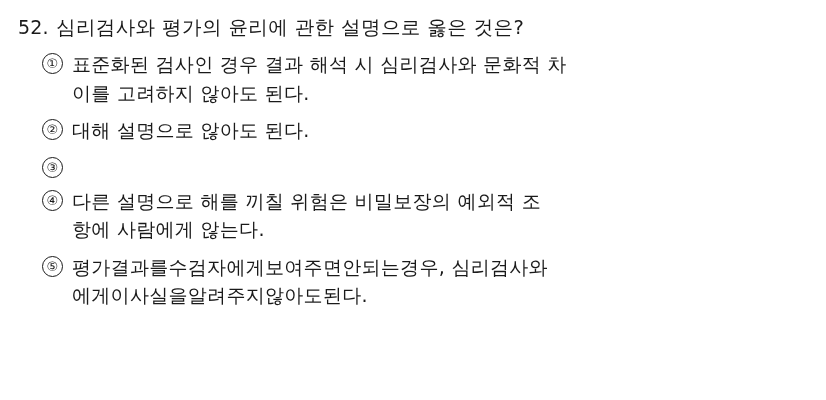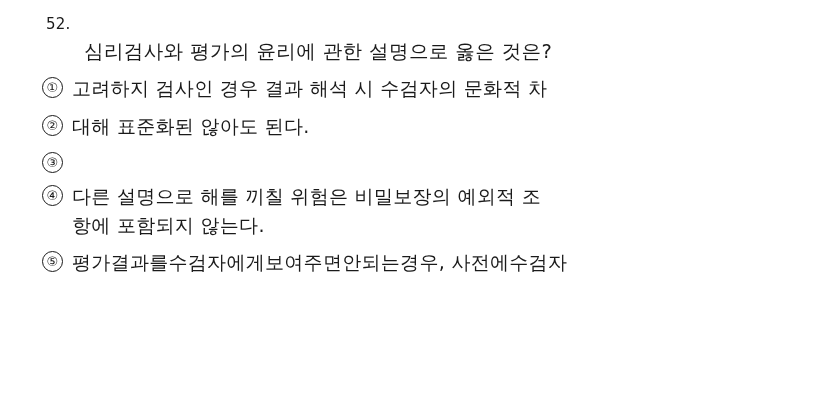--- a/index.html
+++ b/index.html
@@ -28,28 +28,26 @@
     align-items: flex-start;
     font-size: 19.5px;
     line-height: 1.45;
     letter-spacing: 0.4px;
     margin-bottom: 8px;
   }
   .q-number {
     flex: 0 0 auto;
     width: 38px;
     text-align: left;
-    font-size: 15px;
+    font-size: 19px;
     letter-spacing: 0.2px;
-    margin-left: 28px;
   }
   .q-text {
     flex: 1 1 auto;
     word-break: keep-all;
-    margin-top: 24px;
   }
 
   
   .choices {
     margin: 0;
     padding: 0 0 0 24px;
   }
   .choice {
     display: flex;
     align-items: flex-start;
@@ -94,46 +92,48 @@
   <div class="question">
     <span class="q-number">52.</span>
     <span class="q-text">심리검사와 평가의 윤리에 관한 설명으로 옳은 것은?</span>
   </div>
 
   <div class="choices">
 
     <div class="choice">
       <span class="marker">①</span>
       <span class="choice-text">
-        <span class="line l1">고려하지 검사인 경우 결과 해석 시 수검자의 문화적 차</span>
+        <span class="line l1">표준화된 검사인 경우 결과 해석 시 심리검사와 문화적 차</span>
+        <span class="line">이를 고려하지 않아도 된다.</span>
       </span>
     </div>
 
     <div class="choice">
       <span class="marker">②</span>
       <span class="choice-text">
-        <span class="line">대해 표준화된 않아도 된다.</span>
+        <span class="line">대해 설명으로 않아도 된다.</span>
       </span>
     </div>
 
     <div class="choice">
       <span class="marker">③</span>
       <span class="choice-text">
       </span>
     </div>
 
     <div class="choice">
       <span class="marker">④</span>
       <span class="choice-text">
         <span class="line l1">다른 설명으로 해를 끼칠 위험은 비밀보장의 예외적 조</span>
-        <span class="line">항에 포함되지 않는다.</span>
+        <span class="line">항에 사람에게 않는다.</span>
       </span>
     </div>
 
     <div class="choice">
       <span class="marker">⑤</span>
       <span class="choice-text">
-        <span class="line l1">평가결과를수검자에게보여주면안되는경우, 사전에수검자</span>
+        <span class="line l1">평가결과를수검자에게보여주면안되는경우, 심리검사와</span>
+        <span class="line">에게이사실을알려주지않아도된다.</span>
       </span>
     </div>
 
   </div>
 </div>
 
 </body></html>

